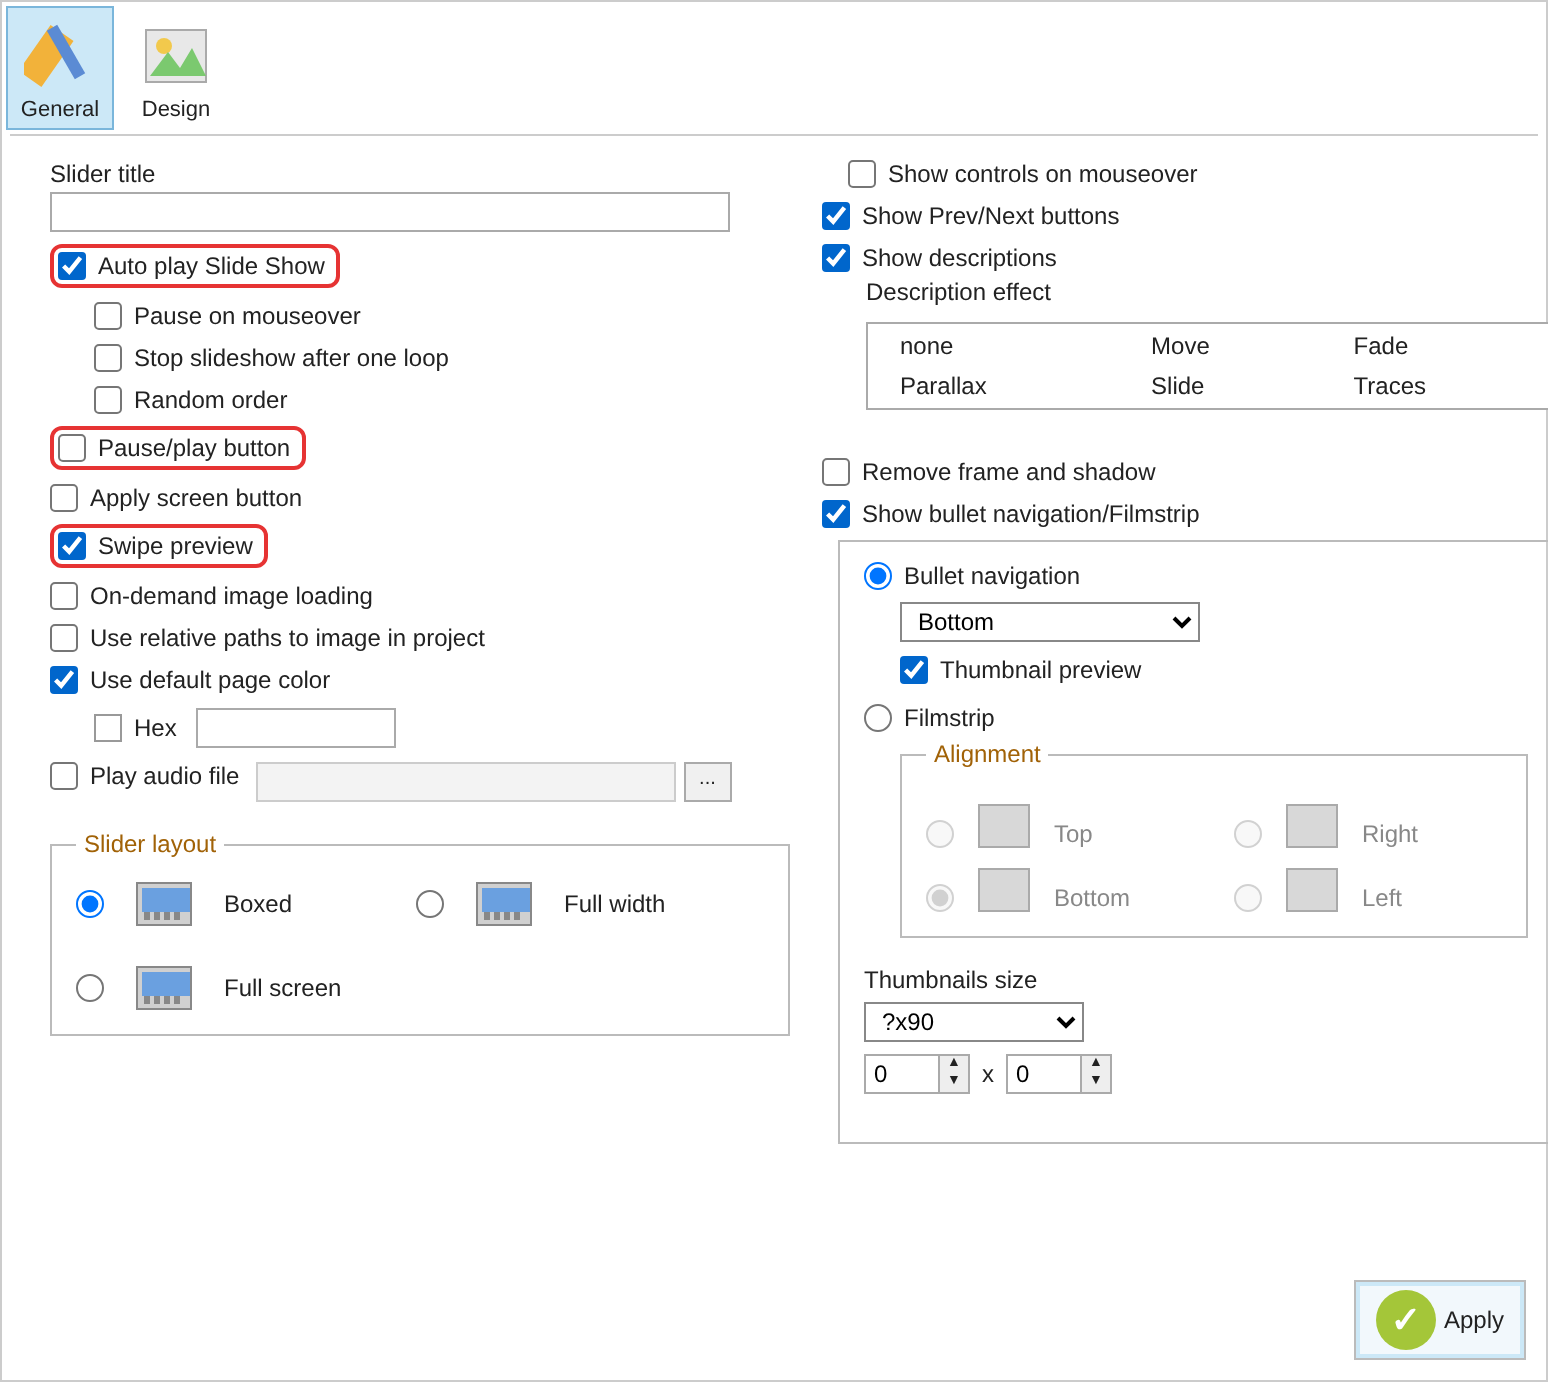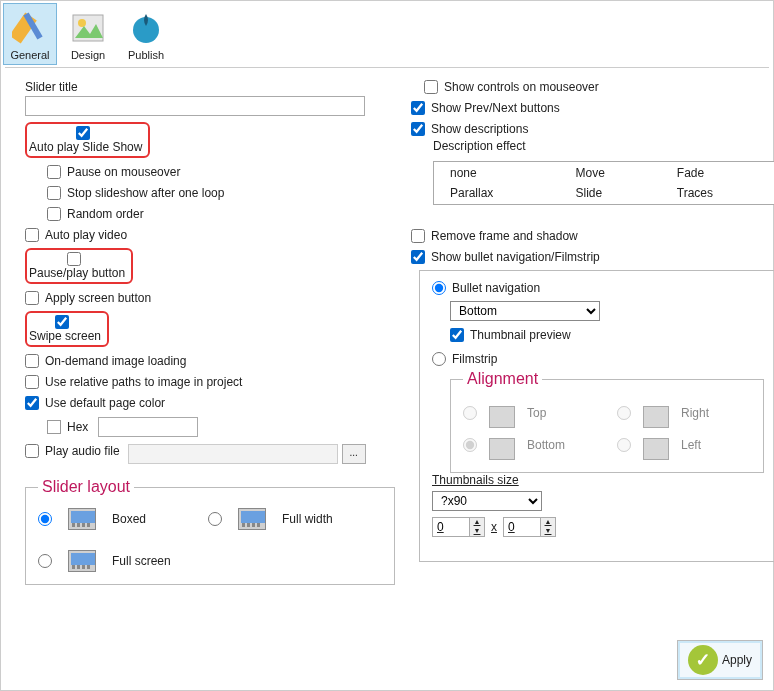--- a/index.html
+++ b/index.html
@@ -14,42 +14,42 @@
 .content { display: flex; padding: 12px 8px 8px 24px; gap: 8px; }
 .col { flex: 1; }
 .col-left { flex: 0 0 370px; }
 .col-right { flex: 1; padding-left: 8px; }
 .label { font-size: 12px; display: block; }
 .text-input { width: 340px; height: 20px; border: 1px solid #aaa; padding: 0 4px; font-size: 12px; margin-top: 2px; }
 .chk-row { display: flex; align-items: center; margin-top: 7px; }
 .chk-row.indent1 { margin-left: 22px; }
 .chk { width: 14px; height: 14px; margin-right: 6px; accent-color: #0066cc; }
 .highlight-box { border: 2px solid #e63333; border-radius: 6px; padding: 0 6px 2px 2px; display: inline-flex; align-items: center; margin-top: 6px; }
-.highlight-box .chk-row { margin-top: 2px; flex-direction: column; }
+.highlight-box .chk-row { margin-top: 2px; }
 .hex-row { display: flex; align-items: center; margin-top: 7px; margin-left: 22px; }
 .hex-swatch { width: 14px; height: 14px; border: 1px solid #999; margin-right: 6px; background: #fff; }
 .hex-input { width: 100px; height: 20px; border: 1px solid #aaa; margin-left: 10px; padding: 0 4px; }
 .audio-row { display: flex; align-items: flex-start; margin-top: 7px; }
 .audio-input { width: 210px; height: 20px; border: 1px solid #ccc; background: #f3f3f3; margin-left: 8px; }
 .browse-btn { width: 24px; height: 20px; border: 1px solid #aaa; background: #f0f0f0; margin-left: 4px; font-size: 10px; text-align: center; line-height: 16px; }
 fieldset { border: 1px solid #bbb; margin-top: 14px; padding: 8px 12px 12px 12px; font-size: 12px; }
 fieldset.disabled { color: #888; }
-legend { font-size: 16px; padding: 0 4px; color: #be185d; }
+legend { font-size: 12px; padding: 0 4px; color: #a16207; }
 .radio-group { display: flex; flex-wrap: wrap; gap: 8px 20px; margin-top: 4px; }
 .radio-item { display: flex; align-items: center; gap: 16px; width: 150px; }
 .radio { width: 14px; height: 14px; }
 .layout-thumb { width: 28px; height: 22px; background: linear-gradient(#6aa0e0,#6aa0e0) 2px 2px / 24px 12px no-repeat, #d0d0d0; border: 1px solid #888; position: relative; }
 .layout-thumb::after { content:""; position:absolute; bottom:2px; left:3px; right:3px; height:4px; background: repeating-linear-gradient(90deg,#888 0 3px,transparent 3px 5px);}
 .desc-groupbox { margin-top: 3px; margin-left: 22px; }
 .desc-table { width: 344px; border: 1px solid #aaa; margin-top: 8px; background:#fff; }
 .desc-table td { padding: 2px 14px; font-size: 12px; cursor: pointer; }
 .select { height: 20px; border:1px solid #888; width: 150px; font-size:12px; padding: 0 4px; background:#fff; }
 .nav-group { margin-top: 6px; margin-left: 18px; }
 .align-grid { display:grid; grid-template-columns: 1fr 1fr; gap: 10px 20px; margin-top:10px; }
-.align-item { display:flex; align-items:flex-start; gap:12px; }
+.align-item { display:flex; align-items:flex-end; gap:12px; }
 .align-thumb { width:26px; height:22px; border:1px solid #aaa; background:#d8d8d8; position:relative; }
 .spinner { display:flex; align-items:center; }
 .spinner input { width:38px; height:20px; border:1px solid #aaa; padding:0 4px; font-size:12px; }
 .spinner-btns { display:flex; flex-direction:column; border:1px solid #aaa; border-left:none; }
 .spinner-btns div { width:14px; height:9px; font-size:7px; text-align:center; line-height:8px; background:#eee; cursor:pointer; }
 .apply-btn { position:absolute; right:10px; bottom:10px; display:flex; align-items:center; gap:4px; padding:4px 10px; border:1px solid #bbb; background:#f2f8fc; cursor:pointer; box-shadow:0 0 0 2px #cce8f7 inset; }
 .apply-icon { width:30px; height:30px; border-radius:50%; background:#a4c639; display:flex; align-items:center; justify-content:center; color:#fff; font-size:18px; font-weight:bold; }
 .row6 { margin-top:6px; display:flex; align-items:center; gap:6px; }
 </style>
 </head>
@@ -69,29 +69,20 @@
     <div class="tool-item">
       <div class="tool-icon">
         <svg width="36" height="36" viewBox="0 0 36 36">
             <rect x="3" y="5" width="30" height="26" fill="#e8e8e8" stroke="#aaa"></rect>
             <circle cx="12" cy="13" r="4" fill="#f2c94c"></circle>
             <path d="M5 28 L14 16 L20 24 L26 14 L33 28 Z" fill="#7bc96f"></path>
           </svg>
       </div>
       <span class="tool-label">Design</span>
     </div>
-    <div class="tool-item">
-      <div class="tool-icon">
-        <svg width="36" height="36" viewBox="0 0 36 36">
-            <circle cx="18" cy="20" r="13" fill="#2a9bc7"></circle>
-            <path d="M18 4 Q22 10 18 16 Q14 10 18 4 Z" fill="#1a5a7a"></path>
-          </svg>
-      </div>
-      <span class="tool-label">Publish</span>
-    </div>
   </div>
   <div class="hr"></div>
 
   <div class="content">
 
     <div class="col col-left">
       <label class="label">Slider title</label>
       <input class="text-input" value="" style="">
 
       <div class="highlight-box">
@@ -107,41 +98,37 @@
         </div>
       <div class="chk-row indent1">
           <input type="checkbox" class="chk" style="">
           <span>Stop slideshow after one loop</span>
         </div>
       <div class="chk-row indent1">
           <input type="checkbox" class="chk" style="">
           <span>Random order</span>
         </div>
 
-      <div class="chk-row">
-          <input type="checkbox" class="chk" style="">
-          <span>Auto play video</span>
-        </div>
 
       <div class="highlight-box">
         <div class="chk-row">
           <input type="checkbox" class="chk" style="">
           <span>Pause/play button</span>
         </div>
       </div>
 
       <div class="chk-row">
           <input type="checkbox" class="chk" style="">
           <span>Apply screen button</span>
         </div>
 
       <div class="highlight-box">
         <div class="chk-row">
           <input type="checkbox" class="chk" checked="" style="">
-          <span>Swipe screen</span>
+          <span>Swipe preview</span>
         </div>
       </div>
 
       <div class="chk-row">
           <input type="checkbox" class="chk" style="">
           <span>On-demand image loading</span>
         </div>
       <div class="chk-row">
           <input type="checkbox" class="chk" style="">
           <span>Use relative paths to image in project</span>
@@ -264,21 +251,21 @@
                 <span>Bottom</span>
               </label>
             <label class="align-item">
                 <input type="radio" class="radio" name="align" disabled="" style="">
                 <span class="align-thumb"></span>
                 <span>Left</span>
               </label>
           </div>
         </fieldset>
 
-        <div style="text-decoration:underline;">
+        <div style="margin-top:14px;">
           <span>Thumbnails size</span><br>
           <select class="select" style="width:110px; margin-top:4px;"><option>?x90</option></select>
           <div class="row6">
             <div class="spinner">
                 <input value="0" style="">
                 <div class="spinner-btns">
                   <div>▲</div>
                   <div>▼</div>
                 </div>
               </div>

